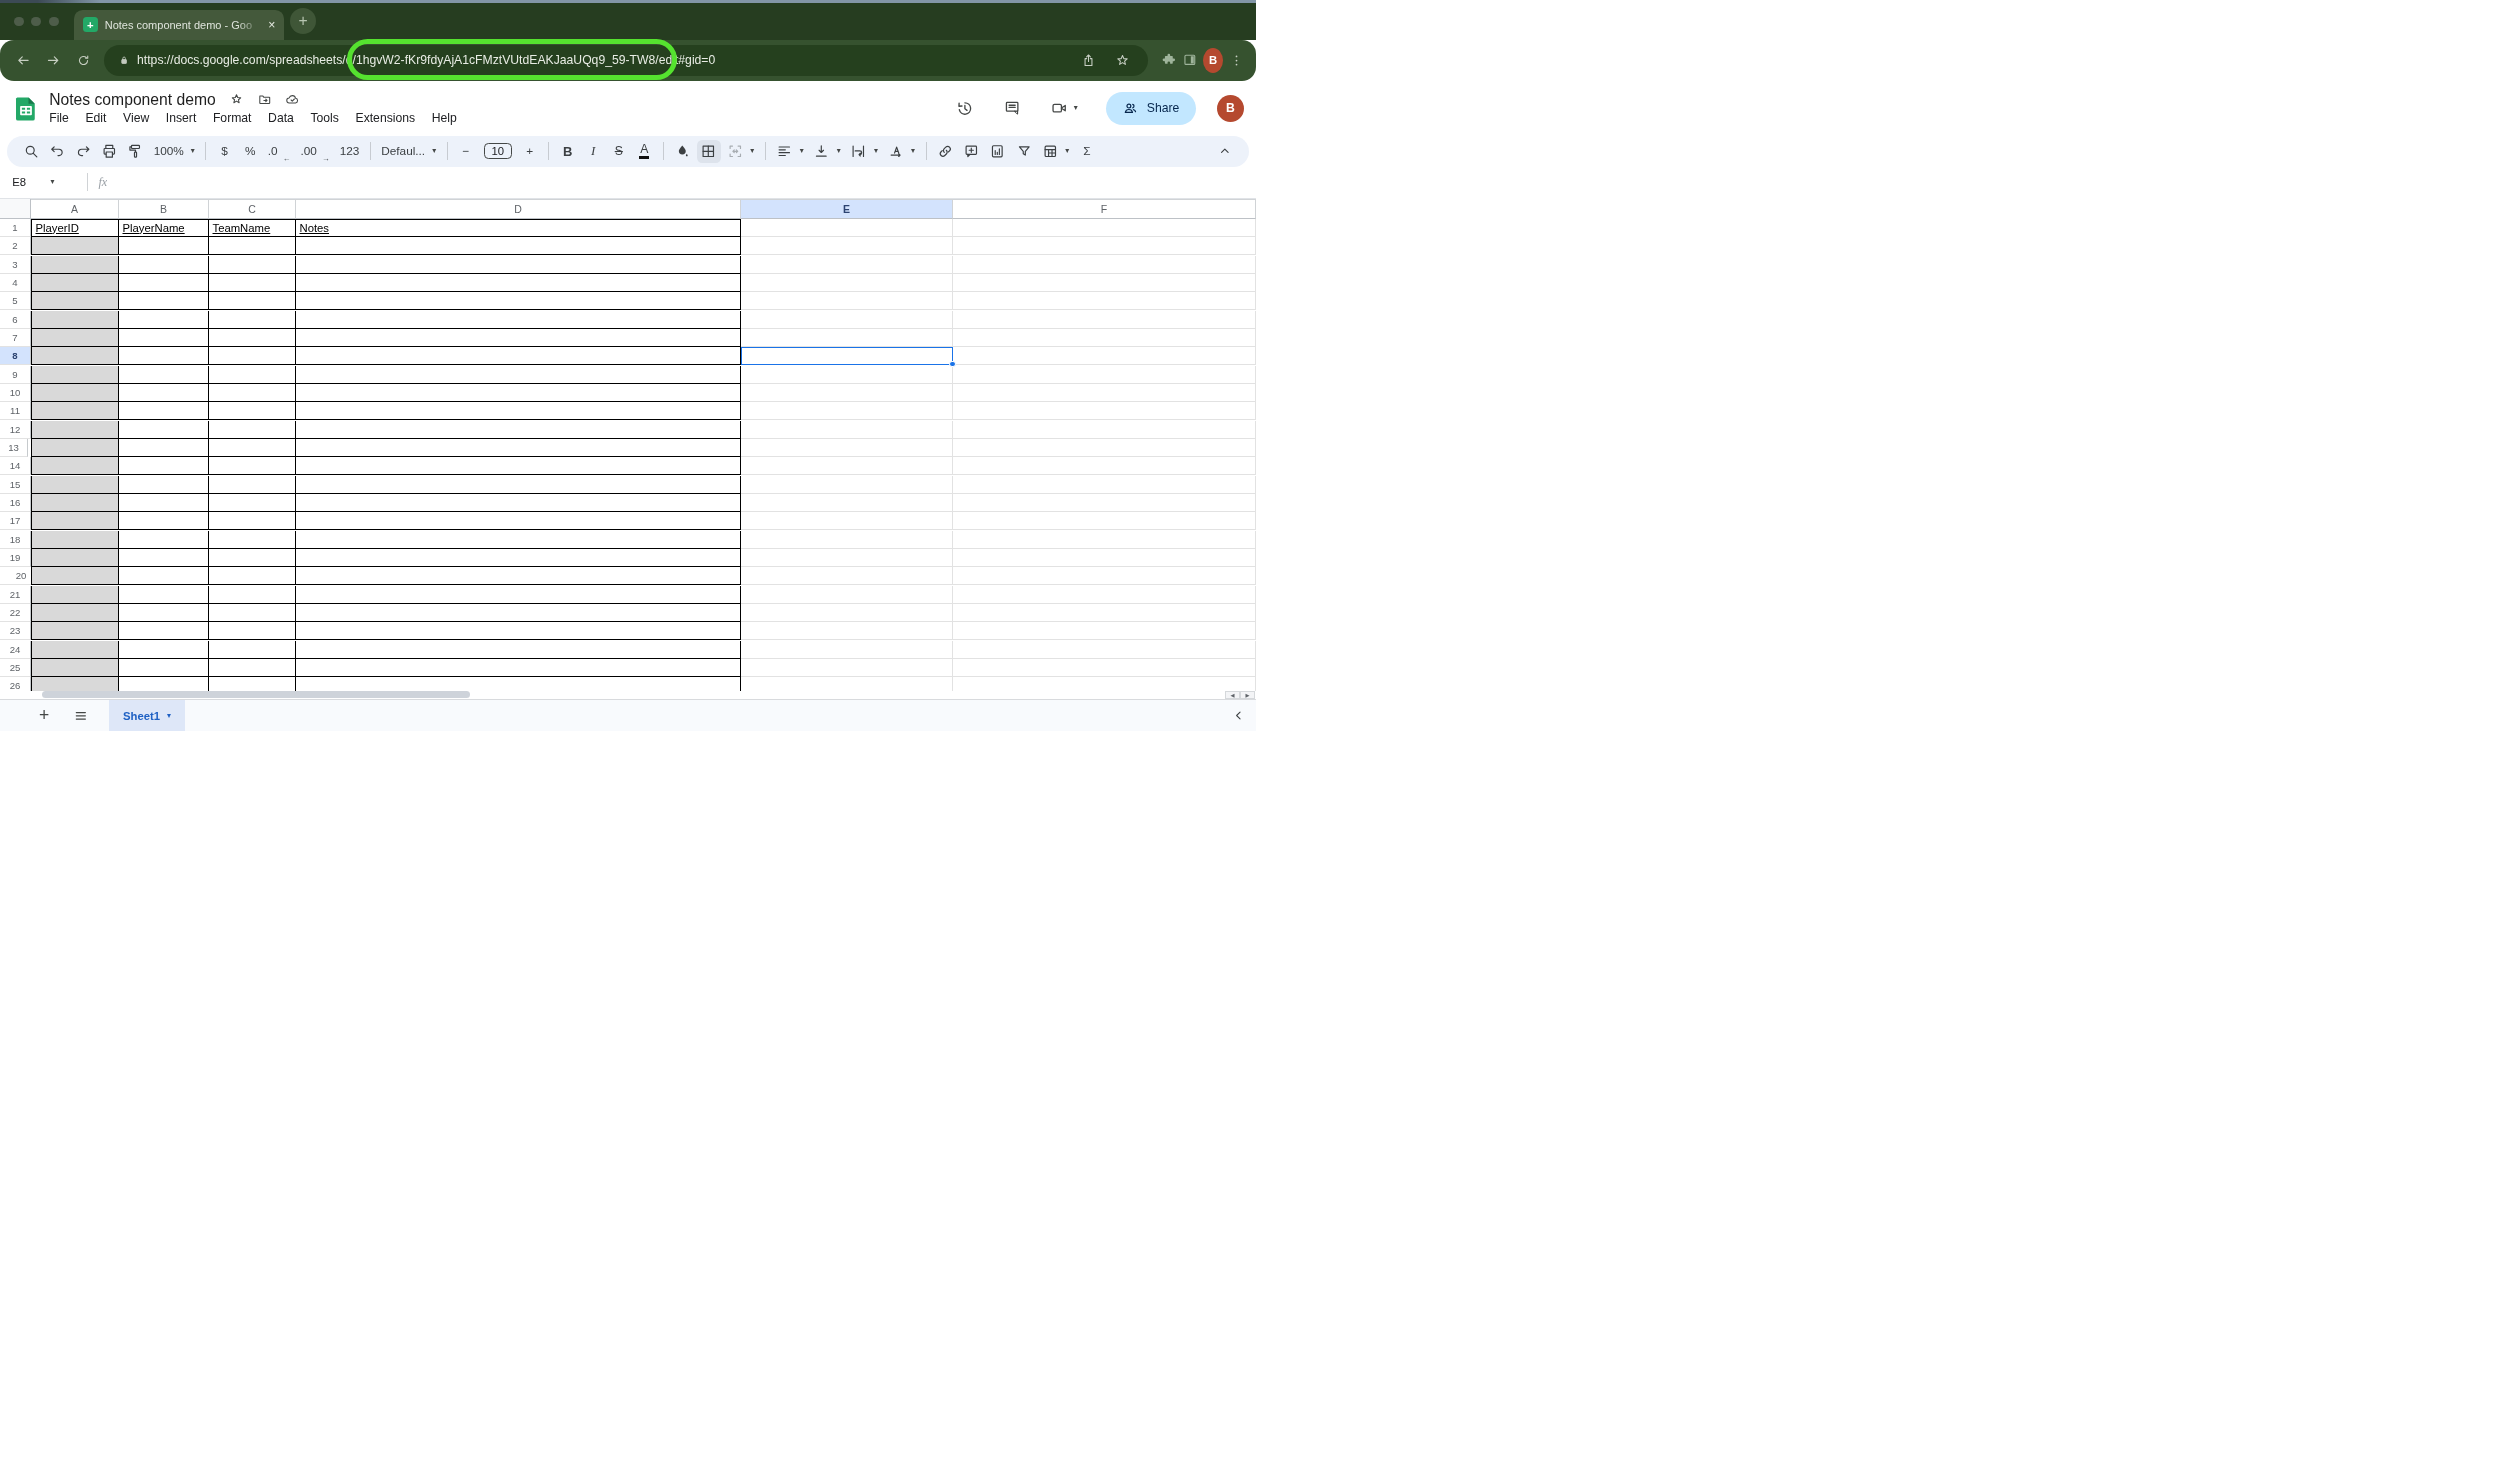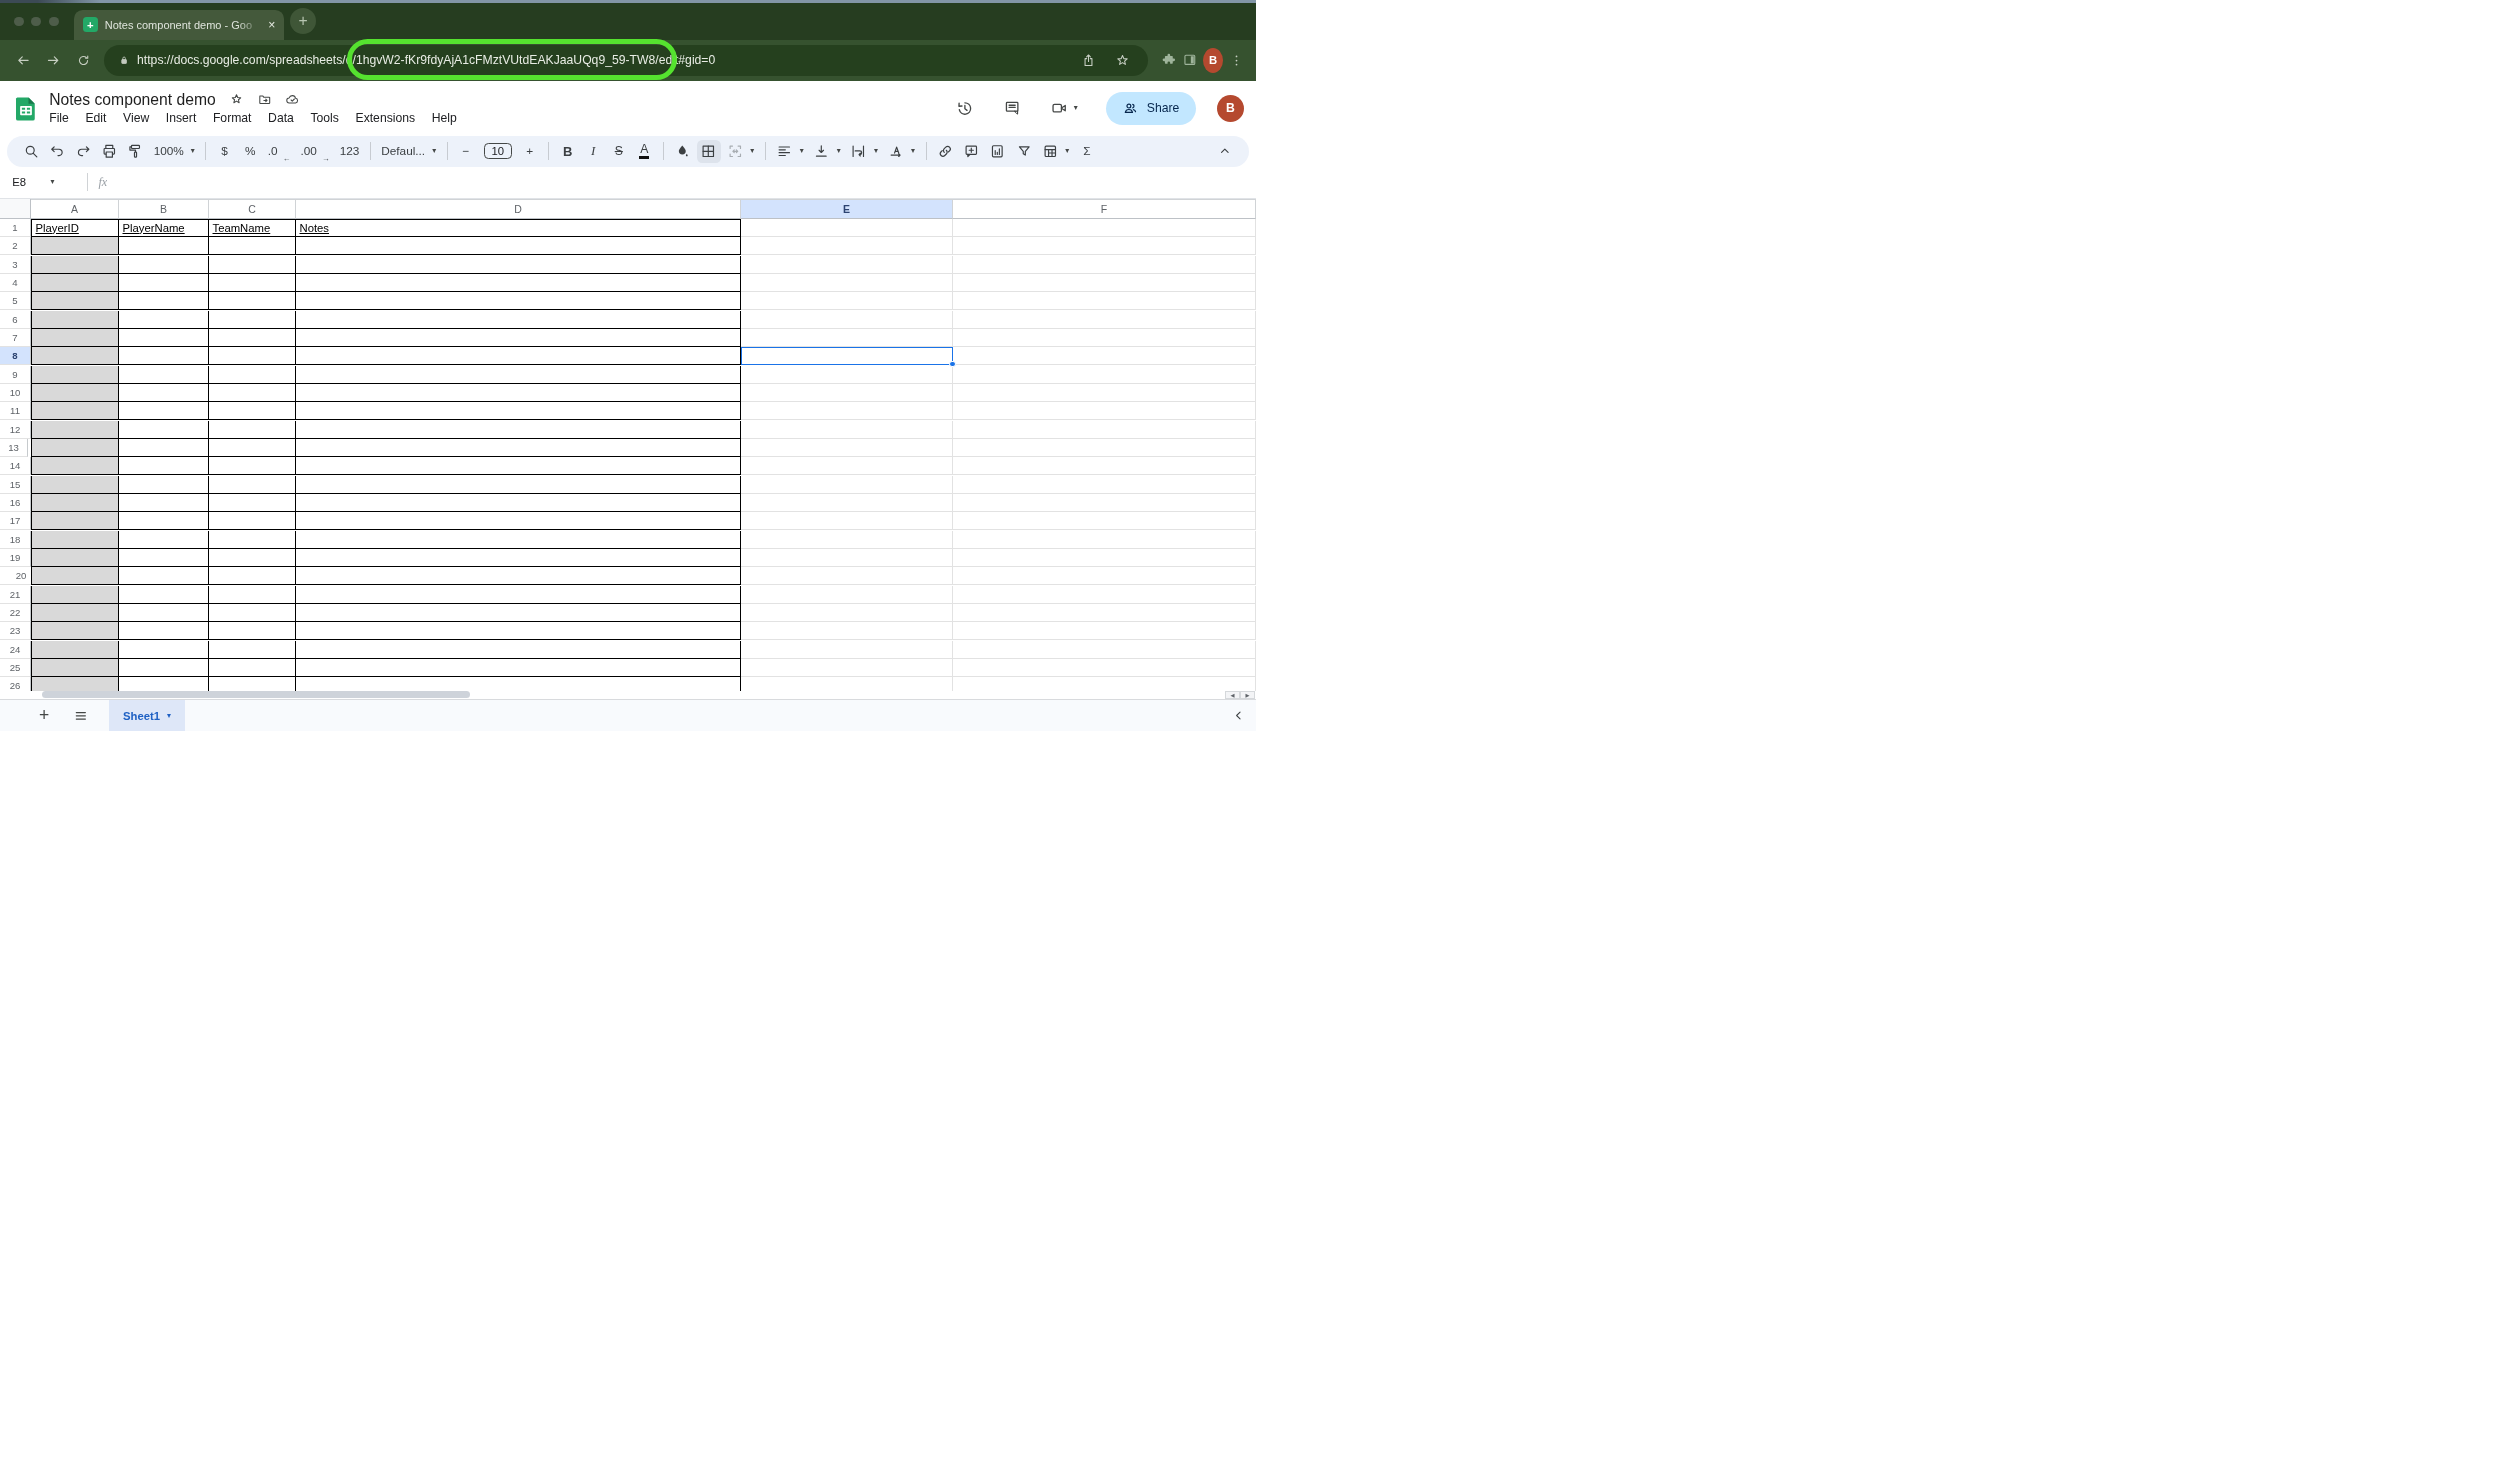--- a/index.html
+++ b/index.html
@@ -16,21 +16,21 @@
          border-radius:8.7px 8.7px 0 0; display:flex; align-items:center; padding:0 8.7px; gap:7px; }
   .favicon { width:15px; height:15px; border-radius:3.5px; background:var(--sheets-green); color:#fff;
              display:flex; align-items:center; justify-content:center; font-size:11.3px; font-weight:bold; flex:none; }
   .tab-title { color:#dfe4dc; font-size:11px; white-space:nowrap; overflow:hidden; flex:1;
                -webkit-mask-image:linear-gradient(90deg,#000 85%,transparent); mask-image:linear-gradient(90deg,#000 85%,transparent); }
   .tab-close { color:#e6eae2; font-size:12.2px; flex:none; cursor:default; }
   .newtab { position:absolute; left:290px; top:5.2px; width:26px; height:26px; border-radius:50%;
             background:#3f5637; color:#b7c5b1; font-size:15.7px; display:flex; align-items:center; justify-content:center; }
 
   .browser-toolbar { height:41px; background:var(--chrome-toolbar); display:flex; align-items:center;
-                     padding:0 8.7px; position:relative; flex:none; color:#c7cfc2; }
+                     padding:0 8.7px; position:relative; flex:none; color:#c7cfc2;border-radius:14px; }
   .nav-ic { width:30px; height:30px; display:flex; align-items:center; justify-content:center; flex:none; }
   .url-pill { height:31px; background:var(--url-pill); border-radius:15.7px; display:flex; align-items:center;
               margin-left:5.2px; width:1044px; padding:0 14px; gap:7px; flex:none; }
   .url-text { color:#e8ece4; font-size:12.2px; white-space:nowrap; overflow:hidden; flex:1; }
   .pill-right { display:flex; gap:19px; margin-left:auto; padding-right:3.5px; }
   .ext-ic { width:26px; height:26px; display:flex; align-items:center; justify-content:center; color:#9fb49b; }
   .b-avatar { width:25px; height:25px; border-radius:50%; background:var(--avatar-bg); color:#fff; font-size:11.3px;
               font-weight:bold; display:flex; align-items:center; justify-content:center; margin:0 3.5px; }
   .ring { position:absolute; left:347px; top:-0.9px; width:330px; height:41px; border:5.2px solid var(--ring);
           border-radius:21px; pointer-events:none; z-index:5; }

